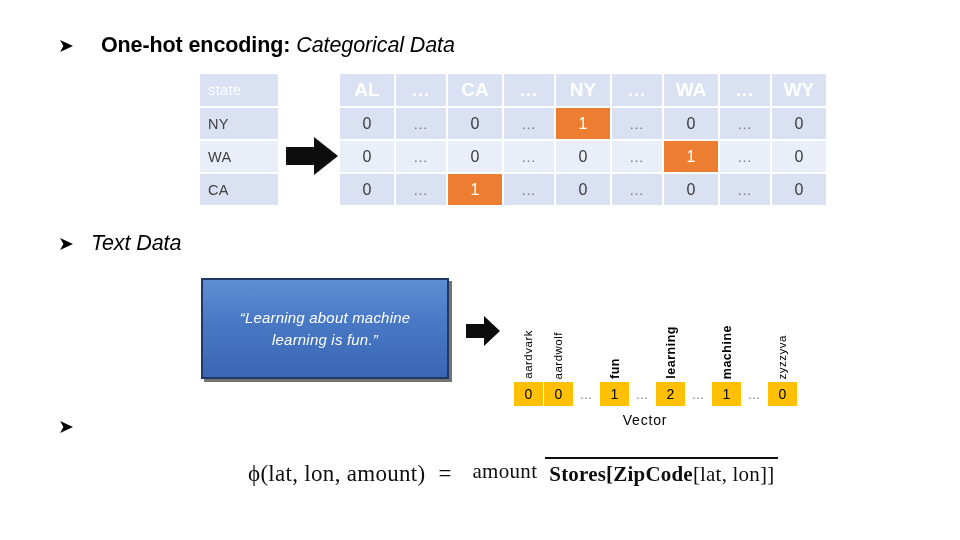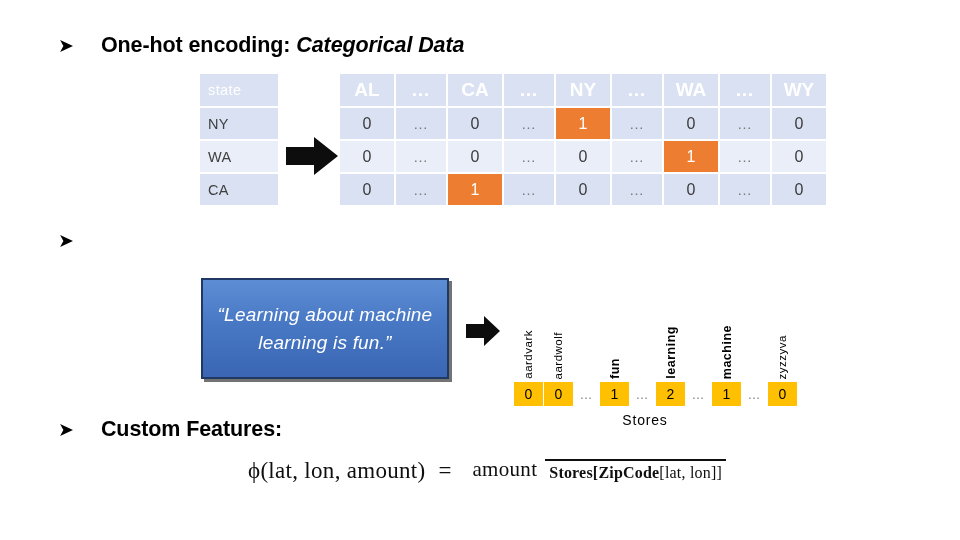--- a/index.html
+++ b/index.html
@@ -32,21 +32,21 @@
     color: #000;
     font-weight: 400;
   }
   .bullet-bold {
     font-weight: bold;
     letter-spacing: -0.1px;
     margin-left: 16px;
   }
   .bullet-italic {
     font-style: italic;
-    font-weight: 700;
+    font-weight: 400;
     margin-left: 6px;
     letter-spacing: -0.1px;
   }
 
   #heading-onehot  { left: 58px;  top: 33px;  }
   #heading-bow     { left: 58px;  top: 231px; }
   #heading-custom  { left: 58px;  top: 417px; }
 
   
   #onehot-block {
@@ -135,21 +135,21 @@
     border: 2px solid #1f3864;
     box-shadow: 3px 3px 0 rgba(0,0,0,0.55);
     display: flex;
     align-items: center;
     justify-content: center;
     box-sizing: border-box;
   }
   #sentence-text {
     color: #ffffff;
     font-style: italic;
-    font-size: 19px;
+    font-size: 15px;
     line-height: 1.45;
     text-align: center;
     padding: 0 14px;
     letter-spacing: 0.2px;
   }
 
   
   #vector-block {
     position: absolute;
     left: 514px;
@@ -226,21 +226,21 @@
     align-items: center;
   }
   #formula-num {
     font-size: 21px;
     padding: 0 8px 2px 8px;
     letter-spacing: 0.3px;
   }
   #formula-den {
     border-top: 2px solid #0f0f0f;
     padding: 3px 4px 0 4px;
-    font-size: 16px;
+    font-size: 21px;
     letter-spacing: 0.2px;
   }
   .den-bold { font-weight: bold; }
 </style>
 </head>
 <body>
 
 <div class="bullet-line" id="heading-onehot">
   <span class="bullet-glyph">➤</span>
   <span class="bullet-bold">One-hot encoding:</span>
@@ -320,20 +320,21 @@
 </div>
 
 <div class="block-arrow" id="arrow-onehot">
   <svg width="52" height="40" viewBox="0 0 52 40">
     <polygon points="0,11 28,11 28,1 52,20 28,39 28,29 0,29" fill="#0d0d0d"></polygon>
   </svg>
 </div>
 
 <div class="bullet-line" id="heading-bow">
   <span class="bullet-glyph">➤</span>
+  <span class="bullet-italic">Text Data</span>
 </div>
 
 <div id="sentence-box">
   <div id="sentence-text">“Learning about machine learning is fun.”</div>
 </div>
 
 <div class="block-arrow" id="arrow-bow">
   <svg width="34" height="30" viewBox="0 0 34 30">
     <polygon points="0,8 18,8 18,0 34,15 18,30 18,22 0,22" fill="#0d0d0d"></polygon>
   </svg>
@@ -375,26 +376,25 @@
     </div>
     <div class="vcol">
       <div class="vlabel empty">x</div>
       <div class="vcell gap">…</div>
     </div>
     <div class="vcol">
       <div class="vlabel">zyzzyva</div>
       <div class="vcell">0</div>
     </div>
   </div>
-  <div id="vector-caption">Stores</div>
+  <div id="vector-caption">Vector</div>
 </div>
 
 <div class="bullet-line" id="heading-custom">
   <span class="bullet-glyph">➤</span>
-  <span class="bullet-bold">Custom Features:</span>
 </div>
 
 <div id="formula">
   <span id="formula-lhs">ϕ(lat, lon, amount)</span>
   <span id="formula-eq">=</span>
   <span id="formula-frac">
     <span id="formula-num">amount</span>
     <span id="formula-den"><span class="den-bold">Stores[ZipCode</span><span>[lat, lon]]</span></span>
   </span>
 </div>

